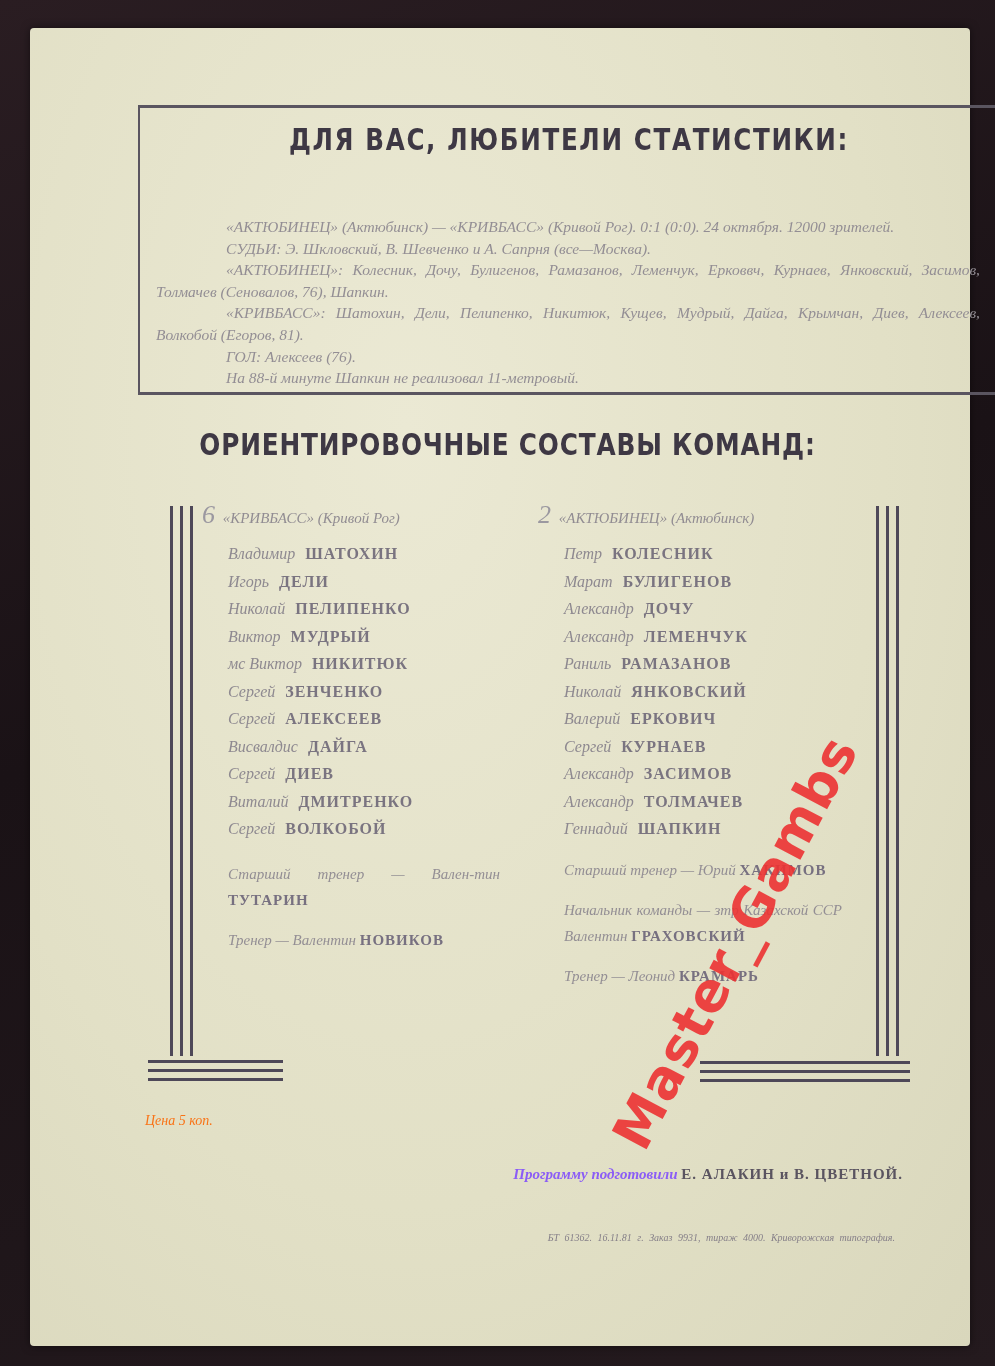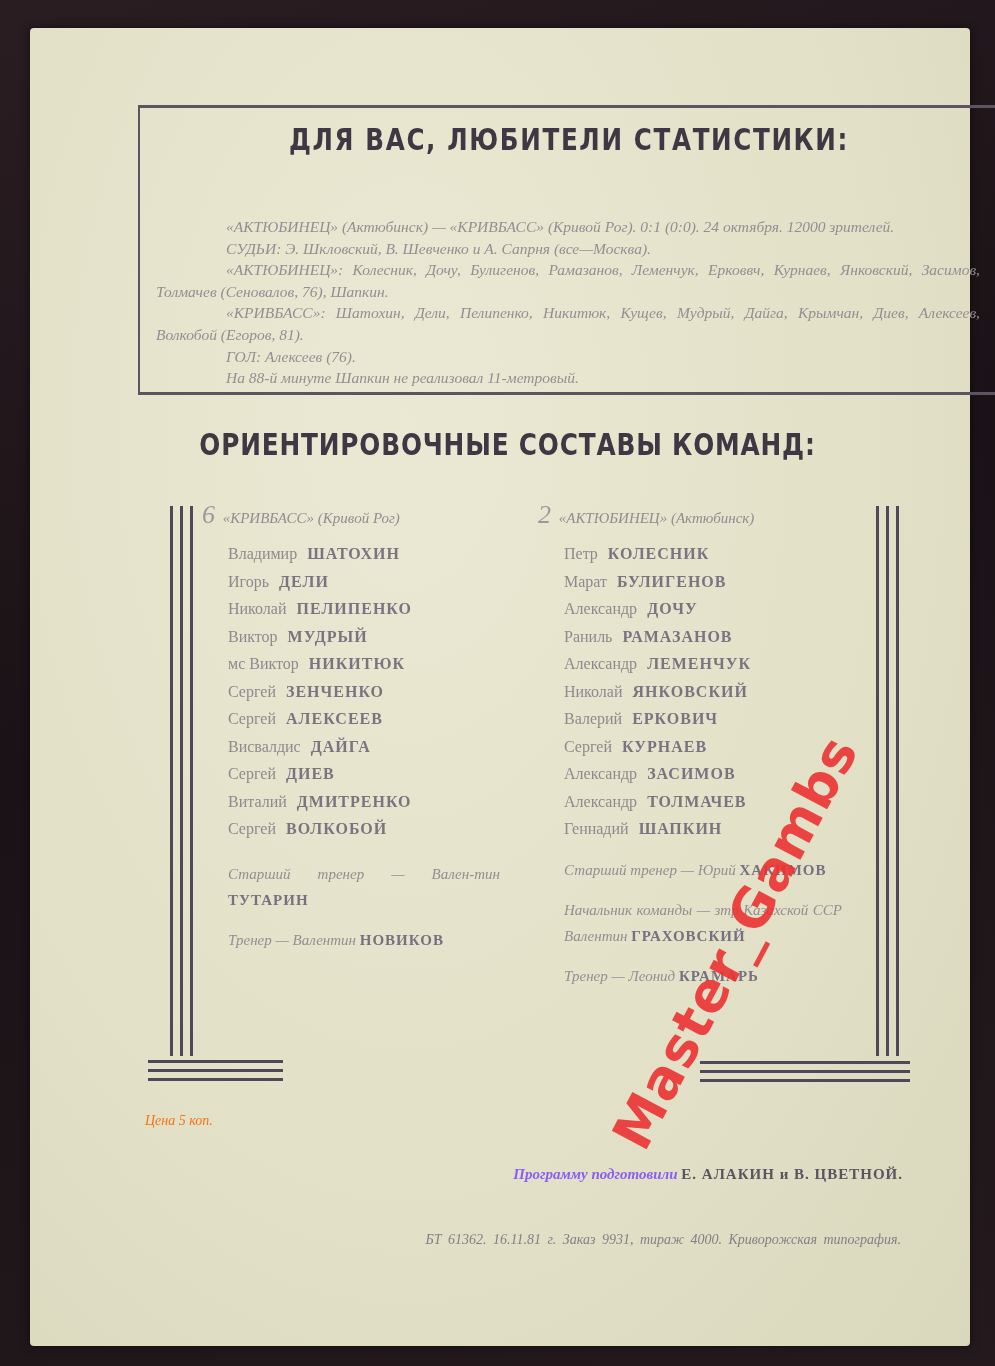--- a/index.html
+++ b/index.html
@@ -41,38 +41,38 @@
     .vbars { position: absolute; width: 26px; }
     .vbars span { position: absolute; top: 0; bottom: 0; width: 3px; background: #4e4858; }
     .hbars { position: absolute; height: 24px; }
     .hbars span { position: absolute; left: 0; right: 0; height: 3px; background: #4e4858; }
     .col {
       position: absolute; font-family: "Liberation Serif", serif;
     }
     .team-header { font-style: italic; font-size: 15px; color: #918c92; filter: blur(0.6px); white-space: nowrap; }
     .team-num { font-family: "Liberation Serif", serif; font-style: italic; font-size: 26px; color: #9b98a0; margin-right: 4px; }
     .player { height: 27.5px; line-height: 27.5px; white-space: nowrap; font-size: 16px; filter: blur(0.6px); }
-    .player .first { color: #8e8990; margin-right: 10px; }
+    .player .first { font-style: italic; color: #8e8990; margin-right: 10px; }
     .player .last { font-weight: bold; color: #7a7480; letter-spacing: 1px; }
     .staff { margin-top: 14px; font-size: 15px; line-height: 26px; filter: blur(0.6px); text-align: justify; }
     .staff .role { font-style: italic; color: #938e94; }
     .staff .sname { font-weight: bold; color: #777080; letter-spacing: 1px; }
     .price {
       position: absolute; left: 145px; top: 1113px; font-family: "Liberation Serif", serif;
       font-style: italic; font-size: 14px; color: #f97316; filter: blur(0.6px);
     }
     .prepared {
       position: absolute; right: 92px; top: 1166px; font-family: "Liberation Serif", serif;
       font-size: 15px; color: #6e6874; filter: blur(0.6px); white-space: nowrap;
     }
     .prepared .lbl { font-style: italic; font-weight: bold; color: #8b5cf6; text-align: center; }
     .prepared .nm { font-weight: bold; letter-spacing: 1px; color: #5a5460; }
     .imprint {
-      position: absolute; right: 94px; top: 1232px; font-family: "Liberation Serif", serif;
-      font-style: italic; font-size: 14px; color: #857f88; filter: blur(0.6px); white-space: nowrap;
+      position: absolute; right: 100px; top: 1232px; font-family: "Liberation Serif", serif;
+      font-style: italic; font-size: 10px; color: #857f88; filter: blur(0.6px); white-space: nowrap;
       word-spacing: 3px;
     }
     .watermark {
       position: absolute; left: 600px; top: 1130px; width: 560px;
       font-family: "DejaVu Sans", sans-serif; font-weight: bold; font-size: 54px;
       color: rgba(236, 50, 50, 0.9); transform: rotate(-62deg); transform-origin: 0 0;
       white-space: nowrap; letter-spacing: 1px;
     }
   </style>
 </head>
@@ -142,22 +142,22 @@
 
 <div class="col" style="left:538px; top:500px; width:310px;">
   <div class="team-header">
     <span class="team-num">2</span>
     <span>«АКТЮБИНЕЦ» (Актюбинск)</span>
   </div>
   <div style="margin-top:10px; padding-left:26px;">
     <div class="player"><span class="first">Петр</span><span class="last">КОЛЕСНИК</span></div>
     <div class="player"><span class="first">Марат</span><span class="last">БУЛИГЕНОВ</span></div>
     <div class="player"><span class="first">Александр</span><span class="last">ДОЧУ</span></div>
+    <div class="player"><span class="first">Александр</span><span class="last">ЛЕМЕНЧУК</span></div>
     <div class="player"><span class="first">Раниль</span><span class="last">РАМАЗАНОВ</span></div>
-    <div class="player"><span class="first">Александр</span><span class="last">ЛЕМЕНЧУК</span></div>
     <div class="player"><span class="first">Николай</span><span class="last">ЯНКОВСКИЙ</span></div>
     <div class="player"><span class="first">Валерий</span><span class="last">ЕРКОВИЧ</span></div>
     <div class="player"><span class="first">Сергей</span><span class="last">КУРНАЕВ</span></div>
     <div class="player"><span class="first">Александр</span><span class="last">ЗАСИМОВ</span></div>
     <div class="player"><span class="first">Александр</span><span class="last">ТОЛМАЧЕВ</span></div>
     <div class="player"><span class="first">Геннадий</span><span class="last">ШАПКИН</span></div>
     <div class="staff" style="width:278px; "><span class="role">Старший тренер — Юрий</span> <span class="sname">ХАКИМОВ</span></div>
     <div class="staff" style="width:278px;"><span class="role">Начальник команды — зтр Казахской ССР Валентин</span> <span class="sname">ГРАХОВСКИЙ</span></div>
     <div class="staff" style="width:278px;"><span class="role">Тренер — Леонид</span> <span class="sname">КРАМАРЬ</span></div>
   </div>

